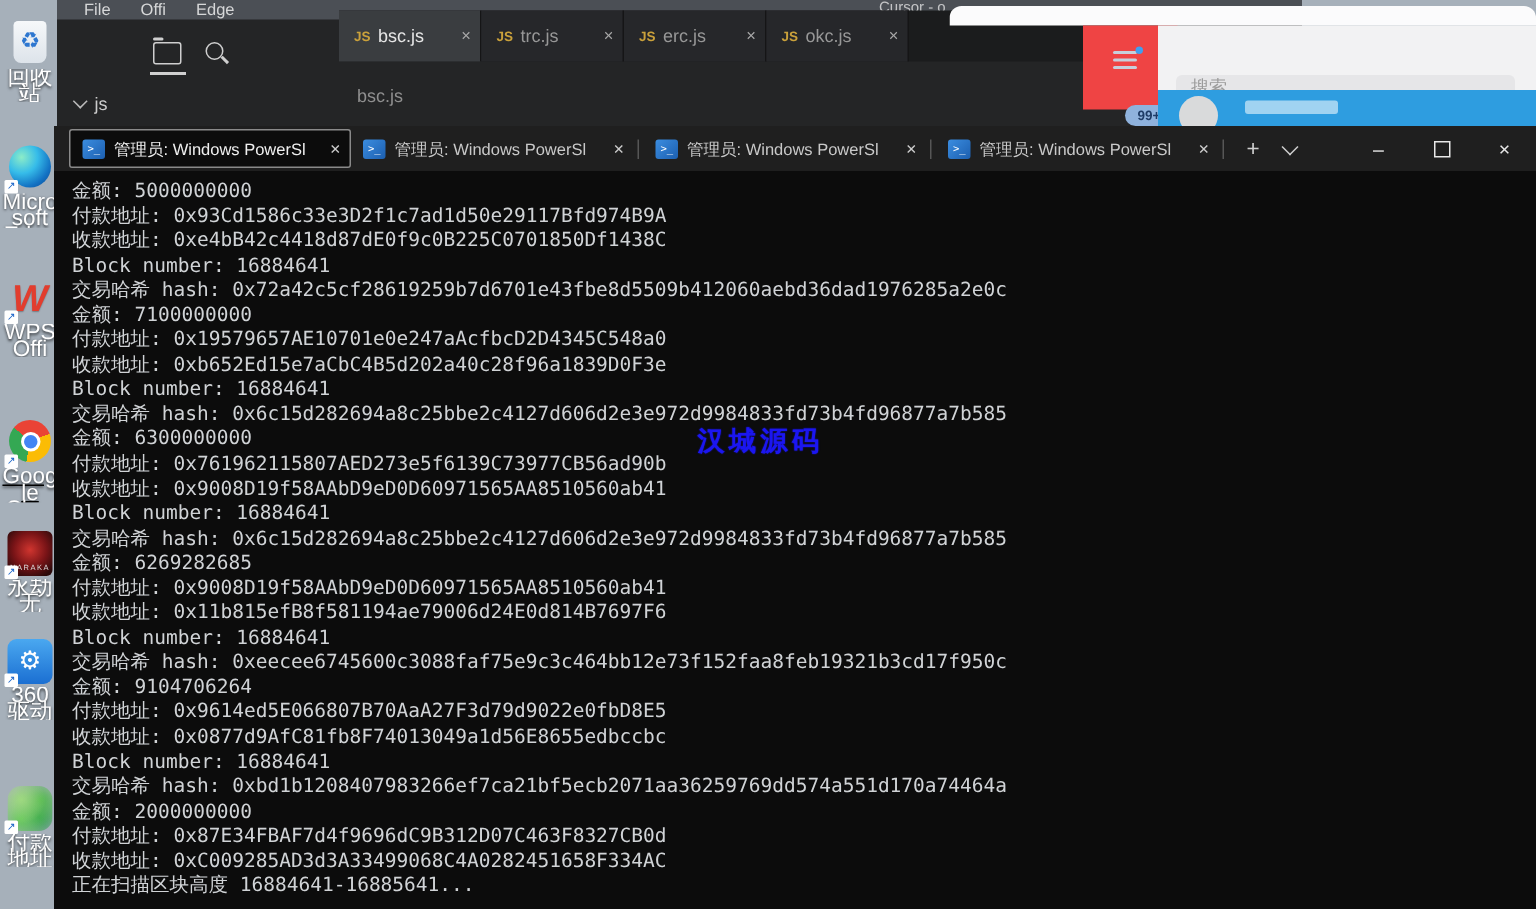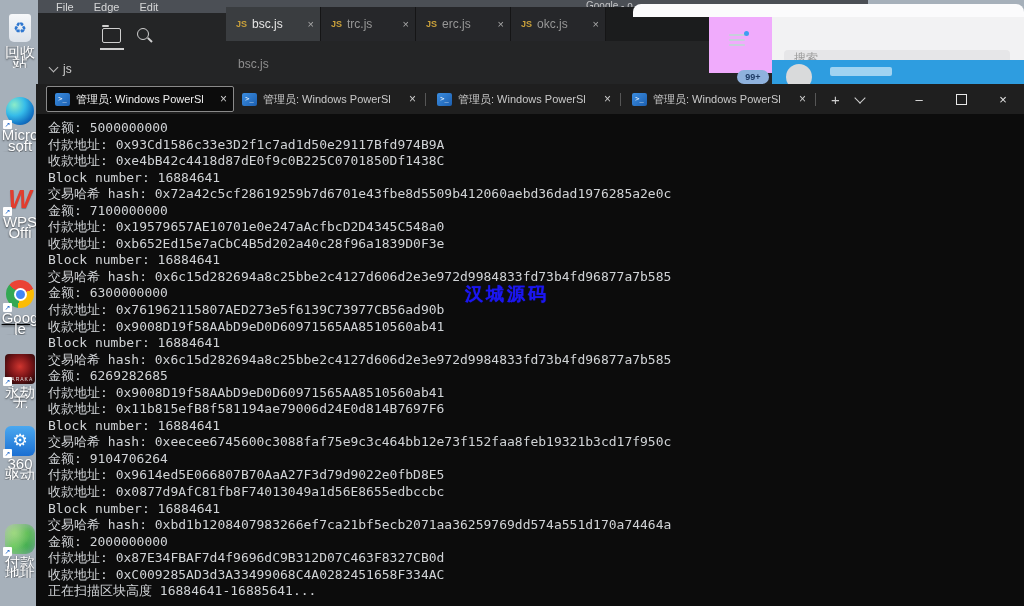--- a/index.html
+++ b/index.html
@@ -40,21 +40,21 @@
   .ed-tabstrip{position:absolute;left:188px;right:0;top:7px;height:34px;background:#1b1c1d;display:flex;}
   .ed-tab{width:95px;display:flex;align-items:center;gap:5px;padding:0 6px 0 10px;font-size:12px;background:#26272a;color:#979797;border-right:1px solid #151516;box-sizing:border-box;}
   .ed-tab.active{background:#3a3d40;color:#e6e6e6;}
   .js-badge{font-size:9px;font-weight:bold;color:#caa13b;}
   .ed-tab .x{margin-left:auto;font-size:11px;color:#a9a9a9;}
   .breadcrumb{position:absolute;left:200px;top:57px;font-size:12px;color:#8f8f8f;}
 
   
   .qq{position:absolute;left:633px;top:4px;width:391px;height:80px;overflow:hidden;}
   .qq-top{position:absolute;left:0;top:0;right:0;height:13px;background:#fbfbfc;border-radius:8px 8px 0 0;}
-  .qq-side{position:absolute;left:76px;top:13px;width:63px;height:56px;background:#f0abfc;}
+  .qq-side{position:absolute;left:89px;top:13px;width:63px;height:56px;background:#ef4444;}
   .ham{position:absolute;left:20px;top:17px;width:18px;}
   .ham i{display:block;width:16px;height:2px;background:#c7cfdb;margin-bottom:3px;border-radius:1px;}
   .ham .dot{position:absolute;right:-2px;top:-3px;width:5px;height:5px;border-radius:50%;background:#3f9ff0;}
   .qq-badge{position:absolute;left:28px;top:53px;min-width:26px;height:14px;border-radius:8px;background:#8fb2dd;color:#1f3c66;font-size:9px;font-weight:bold;line-height:14px;text-align:center;padding:0 3px;}
   .qq-content{position:absolute;left:139px;top:13px;right:0;height:43px;background:#f2f2f3;}
   .qq-search{position:absolute;left:12px;top:9px;right:14px;height:26px;background:#e6e6e8;border-radius:4px;display:flex;padding-left:10px;font-size:12px;color:#9b9b9b;margin-top:24px;}
   .qq-bluebar{position:absolute;left:139px;top:56px;right:0;height:24px;background:#2e9de0;}
   .qq-avatar{position:absolute;left:14px;top:4px;width:26px;height:26px;border-radius:50%;background:#d9dadb;}
   .qq-textblur{position:absolute;left:58px;top:7px;width:62px;height:9px;background:rgba(255,255,255,.55);border-radius:2px;}
 
@@ -133,23 +133,23 @@
           <div class="art-green"></div>
           <span class="lnk">↗</span>
         </div>
         <div class="desk-label">付款地址</div>
       </div>
     </div>
 
   <div class="editor">
     <div class="menubar">
       <span>File</span>
+      <span>Offi</span>
       <span>Edge</span>
-      <span>Edit</span>
-      <span class="ed-title">Google - o</span>
+      <span class="ed-title">Cursor - o</span>
     </div>
     <span class="ico-folder"></span>
     <span class="folder-underline"></span>
     <span class="ico-search"></span>
     <div class="tree-row">
       <span class="chev"></span>
       <span>js</span>
     </div>
     <div class="ed-tabstrip" id="ed-tabs">
         <div class="ed-tab active">

